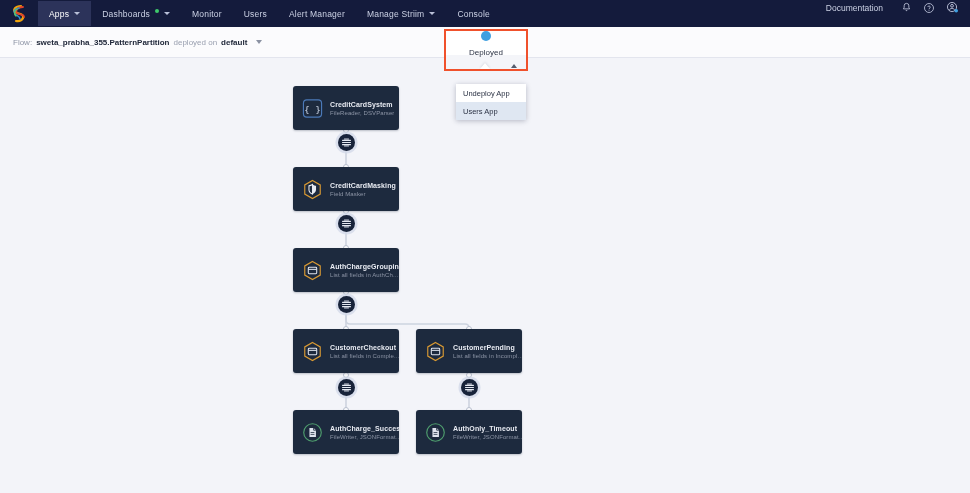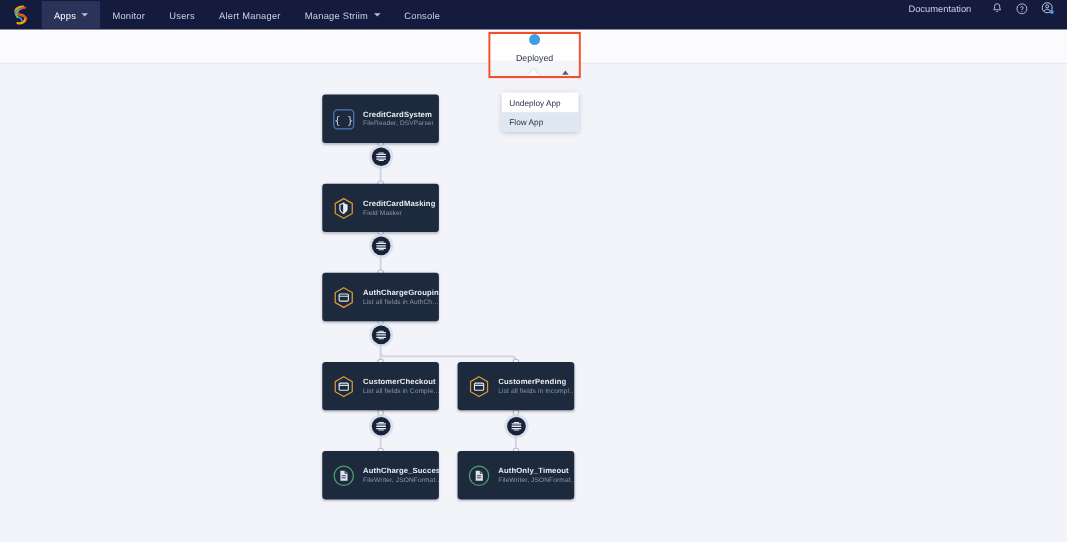--- a/index.html
+++ b/index.html
@@ -166,20 +166,25 @@
         <path d="M9 4 C4 5 3 8 5 10 C7 12 10 12 10 15" fill="none" stroke="#2f8fd0" stroke-width="1.6" stroke-linecap="round"></path>
         <path d="M7 5 C4 7 4 10 6 12" fill="none" stroke="#5ec16a" stroke-width="1.4" stroke-linecap="round"></path>
       </svg>
     </div>
 
     <div class="nav-item active">
       <span>Apps</span>
       <i class="caret"></i>
     </div>
     <div class="nav-item">
+      <span>Dashboards</span>
+      <i class="greendot"></i>
+      <i class="caret"></i>
+    </div>
+    <div class="nav-item">
       <span>Monitor</span>
     </div>
     <div class="nav-item">
       <span>Users</span>
     </div>
     <div class="nav-item">
       <span>Alert Manager</span>
     </div>
     <div class="nav-item">
       <span>Manage Striim</span>
@@ -209,20 +214,27 @@
           <circle cx="7.4" cy="7.4" r="5.6"></circle>
           <circle cx="7.4" cy="5.9" r="1.7"></circle>
           <path d="M4.1 11.4c.5-1.6 1.8-2.3 3.3-2.3s2.8.7 3.3 2.3"></path>
           <circle cx="12.6" cy="12.1" r="2.2" fill="#3f9fe0" stroke="none"></circle>
         </svg>
       </div>
     </div>
   </div>
 
   <div class="subbar">
+    <div class="flow-label">
+      <span class="pre">Flow:</span>
+      <span class="strong">sweta_prabha_355.PatternPartition</span>
+      <span class="mid">deployed on</span>
+      <span class="strong">default</span>
+      <i class="flow-caret"></i>
+    </div>
 
     <div class="toolbar">
       <div class="tb-icon">
         <svg width="11" height="11" viewBox="0 0 16 16" fill="none" stroke="currentColor" stroke-width="1.1">
           <rect x="4" y="2.6" width="8" height="11" rx="1"></rect>
             <path d="M6.4 2.6V1.8h3.2v.8"></path>
         </svg>
       </div>
       <div class="tb-icon">
         <svg width="11" height="11" viewBox="0 0 16 16" fill="none" stroke="currentColor" stroke-width="1.1">
@@ -282,21 +294,21 @@
   <div class="deploy-wrap">
     <div class="deploy-btn">
       <span class="deploy-dot"></span>
       <span class="deploy-txt">Deployed</span>
       <i class="caret-up"></i>
     </div>
     <div class="deploy-menu-pad"></div>
     <i class="menu-arrow"></i>
     <div class="deploy-menu">
       <div class="menu-item">Undeploy App</div>
-      <div class="menu-item hover">Flow App</div>
+      <div class="menu-item hover">Users App</div>
     </div>
   </div>
 
   <div class="canvas">
 
     <svg class="wires">
       <g fill="none" stroke="#cdd3df" stroke-width="1.6">
         <path d="M346 72 V 84"></path>
         <path d="M346 93 V 109"></path>
         <path d="M346 153 V 165"></path>

